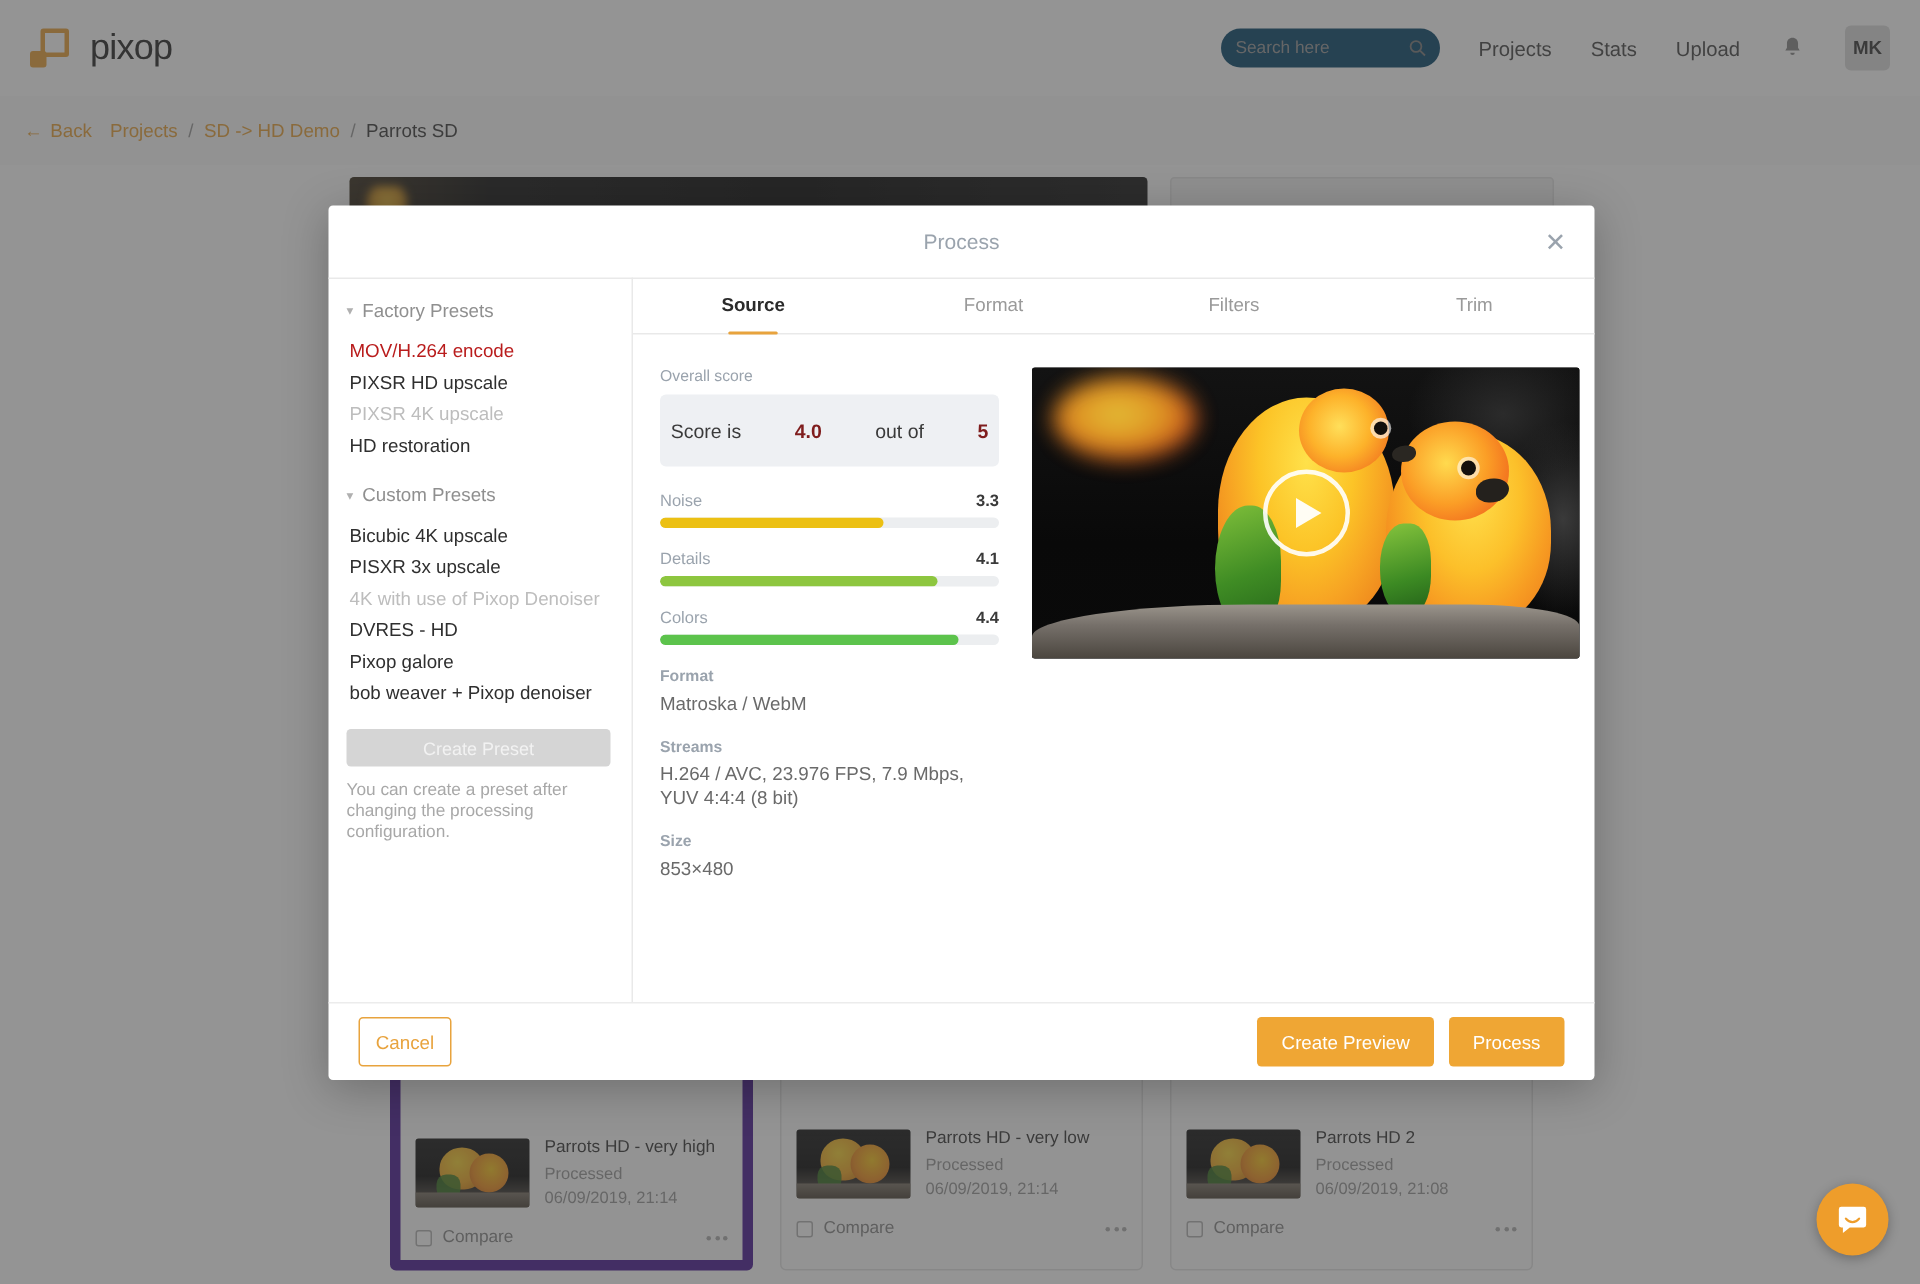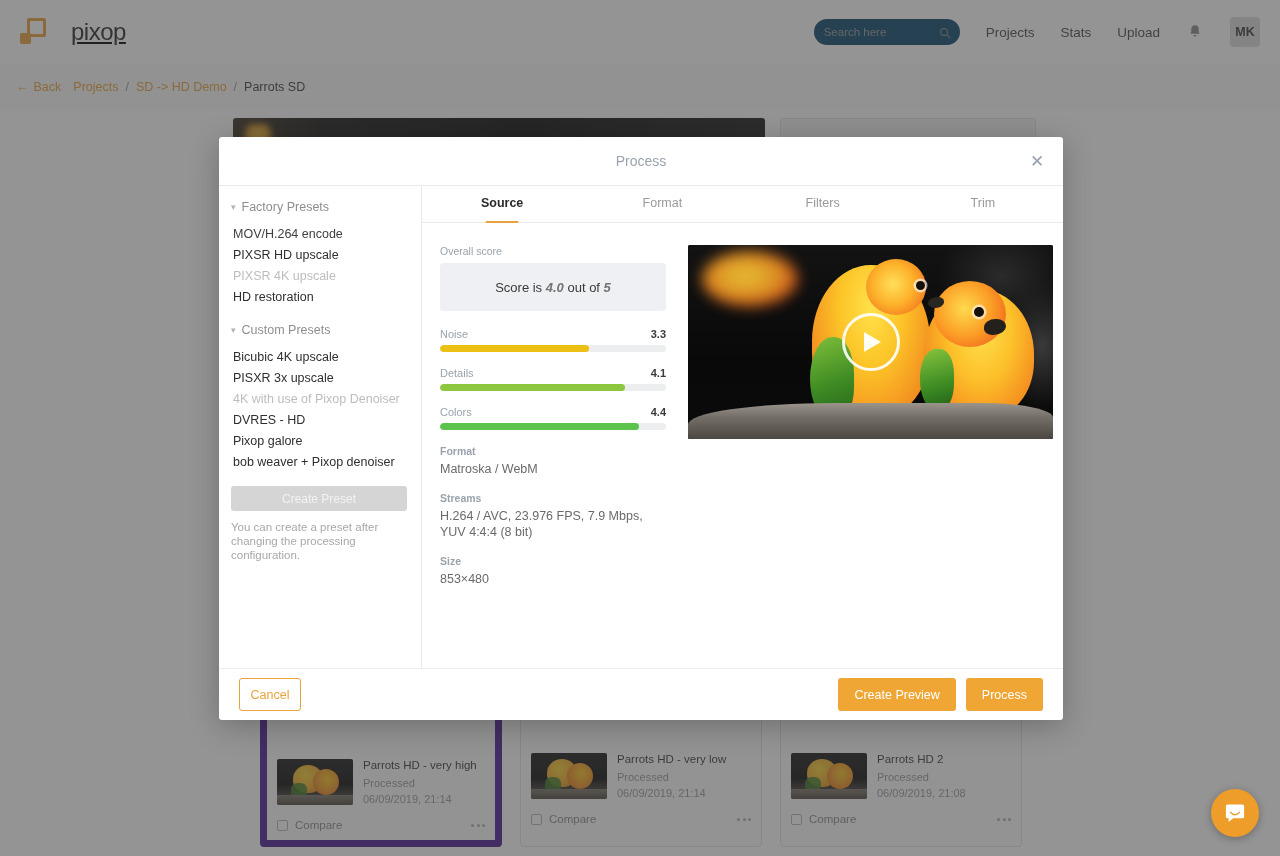--- a/index.html
+++ b/index.html
@@ -11,21 +11,21 @@
   }
   #root { position: relative; width: 1280px; height: 856px; }
 
   
   .page { position: absolute; inset: 0; background: #ffffff; }
 
   .topbar {
     position: absolute; left: 0; top: 0; width: 1280px; height: 64px;
     background: #ffffff; display: flex; align-items: center;
   }
-  .logo-wrap { display: flex; gap: 25px; margin-left: 20px; text-decoration: underline; }
+  .logo-wrap { display: flex; align-items: center; gap: 14px; margin-left: 20px; }
   .logo-mark { position: relative; width: 26px; height: 26px; }
   .logo-mark .sq-big {
     position: absolute; left: 7px; top: 0; width: 19px; height: 19px;
     border: 3px solid #e8a33d; border-radius: 2px;
   }
   .logo-mark .sq-small {
     position: absolute; left: 0; bottom: 0; width: 11px; height: 11px;
     background: #e8a33d; border-radius: 2px;
   }
   .logo-text {
@@ -156,21 +156,21 @@
     border-top: 1px solid #e9e9e9; padding: 14px 16px 0 12px;
   }
   .group-head {
     display: flex; align-items: center; gap: 6px;
     font-size: 12.5px; color: #8f8f8f; margin-bottom: 10px;
   }
   .chev { font-size: 9px; color: #b0b0b0; }
   .preset {
     font-size: 12.5px; color: #2f2f2f; padding: 3px 0 3px 2px; line-height: 15px;
   }
-  .preset.active { color: #404040; }
+  .preset.active { color: #b91c1c; }
   .preset.dim { color: #bdbdbd; }
   .group-gap { height: 15px; }
   .create-preset {
     margin-top: 13px; width: 176px; height: 25px; background: #d5d5d5; border: none;
     border-radius: 3px; color: #f2f2f2; font-size: 12px;
     font-family: "Liberation Sans", sans-serif;
   }
   .preset-hint {
     margin-top: 9px; font-size: 11.5px; color: #a8a8a8; line-height: 14px; width: 160px;
   }
@@ -191,23 +191,23 @@
     bottom: -1px; width: 33px; height: 2.5px; background: #e8a33d; border-radius: 2px;
   }
 
   .pane-content { flex: 1; display: flex; padding: 22px 20px 0 18px; gap: 22px; }
 
   .score-col { width: 226px; flex: none; }
   .field-label { font-size: 10.5px; color: #9aa3ad; margin-bottom: 6px; }
   .score-box {
     height: 48px; background: #eef0f3; border-radius: 4px;
     display: flex; align-items: center; justify-content: center;
-    font-size: 13px; color: #3a3a3a; margin-bottom: 17px;
-  }
-  .score-box b { font-weight: 700; color: #737373; font-style: italic; }
+    font-size: 13px; color: #3a3a3a; margin-bottom: 17px; gap: 16px;
+  }
+  .score-box b { font-weight: 700; color: #7f1d1d; }
   .metric { margin-bottom: 15px; }
   .metric-top {
     display: flex; justify-content: space-between; align-items: baseline; margin-bottom: 5px;
   }
   .metric-name { font-size: 11px; color: #9aa3ad; }
   .metric-val { font-size: 11px; color: #3a3a3a; font-weight: 700; }
   .bar { height: 7px; background: #eceef0; border-radius: 4px; overflow: hidden; }
   .bar > span { display: block; height: 100%; border-radius: 4px; }
 
   .info-block { margin-top: 4px; margin-bottom: 15px; }

